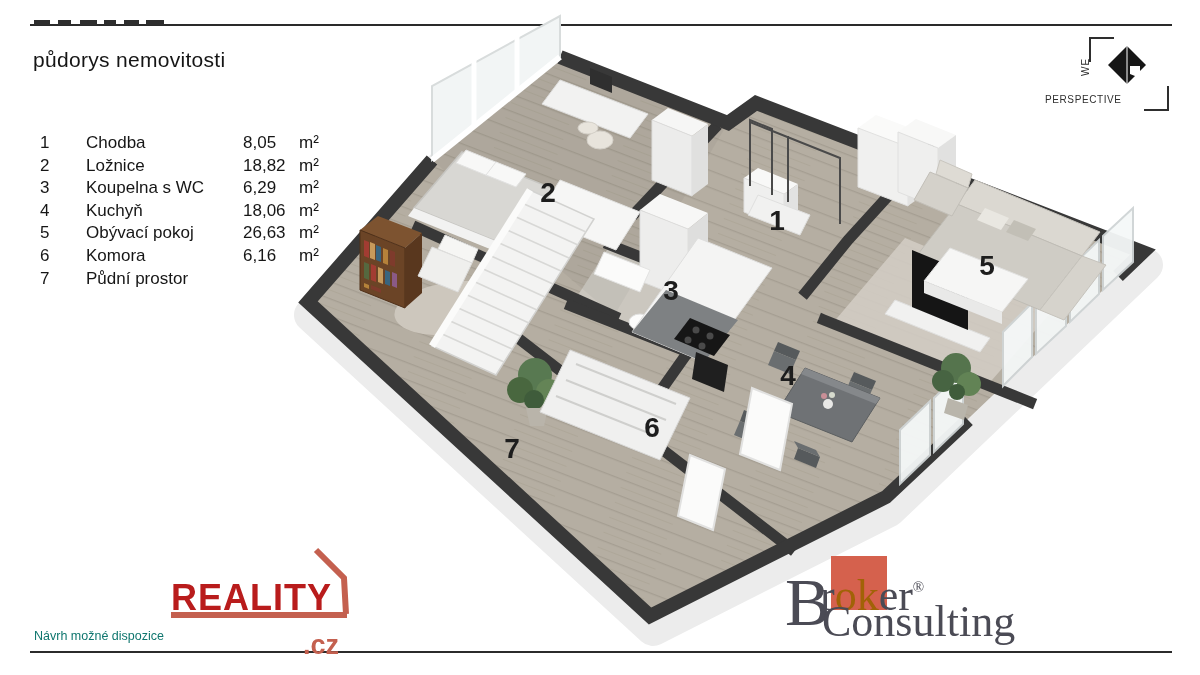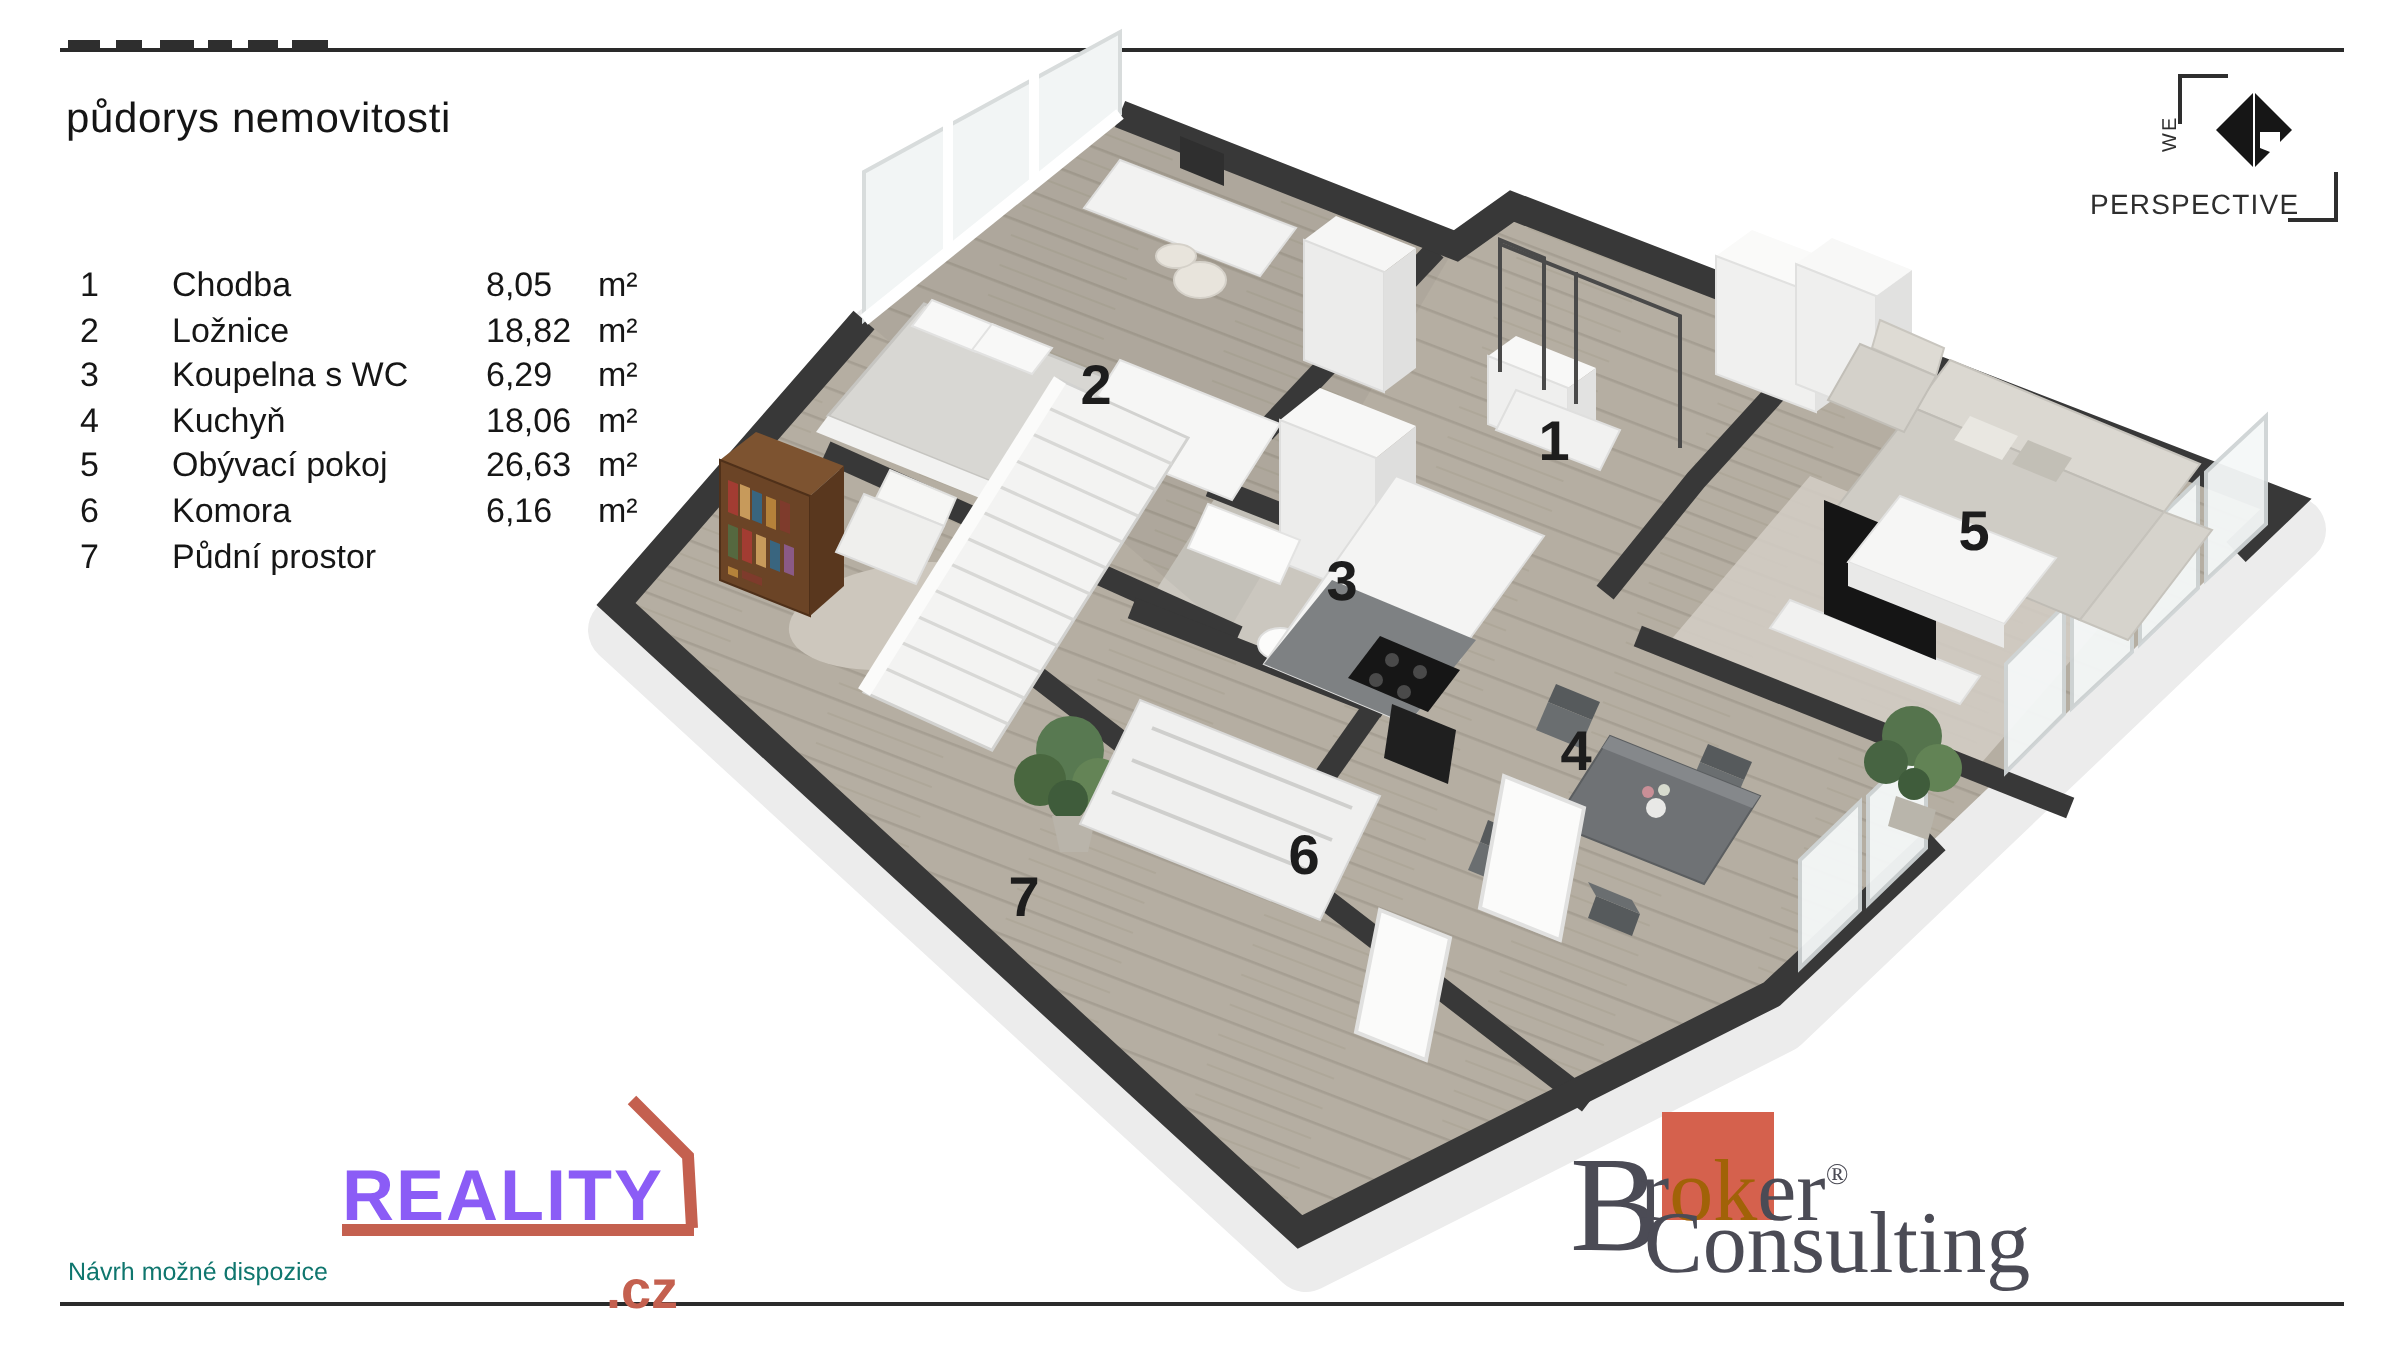--- a/index.html
+++ b/index.html
@@ -14,34 +14,34 @@
   .legend{left:0;top:131px;width:330px;}
   .legend-row{position:absolute;left:0;width:330px;height:22px;font-size:17px;color:#161616;}
   .legend-row .num{position:absolute;left:40px;}
   .legend-row .nm{position:absolute;left:86px;}
   .legend-row .ar{position:absolute;left:243px;}
   .legend-row .un{position:absolute;left:299px;}
   
   .footer-note{left:34px;top:629px;font-size:12.5px;color:#0f766e;}
   .footer-rule{left:30px;top:651px;width:1142px;height:2px;background:#2b2b2b;}
   
-  .rs-line1{left:171px;top:577px;font-size:36px;font-weight:bold;letter-spacing:1px;color:#8b5cf6;}
+  .rs-line1{left:171px;top:577px;font-size:36px;font-weight:bold;letter-spacing:1px;color:#b91c1c;}
   .rs-underline{left:171px;top:612px;width:176px;height:6px;background:#c4604f;}
   .rs-line2{left:171px;top:621px;font-size:36px;font-weight:bold;letter-spacing:1px;color:#57575a;}
   .rs-tld{left:303px;top:630px;font-size:27px;font-weight:bold;color:#c4604f;}
   
   .bk-square{left:831px;top:556px;width:56px;height:54px;background:#d5614d;}
   .bk-b{left:785px;top:568px;font-family:"Liberation Serif",serif;font-size:68px;line-height:1;color:#4b4b55;}
   .bk-row1{left:820px;top:574px;font-family:"Liberation Serif",serif;font-size:44px;line-height:1;color:#4b4b55;}
   .bk-row1 .ok{color:#a16207;}
   .bk-reg{font-size:15px;vertical-align:18px;}
   .bk-row2{left:822px;top:600px;font-family:"Liberation Serif",serif;font-size:44px;line-height:1;color:#4b4b55;}
   
   .pl-we{left:1080px;top:76px;font-size:10px;letter-spacing:1px;color:#2e2e2e;transform:rotate(-90deg);transform-origin:left top;}
-  .pl-word{left:1045px;top:94px;font-size:14px;letter-spacing:.6px;color:#2e2e2e;}
+  .pl-word{left:1045px;top:94px;font-size:10px;letter-spacing:.6px;color:#2e2e2e;}
   svg text{font-family:"Liberation Sans",sans-serif;}
 </style>
 </head>
 <body>
 
 <div class="page">
 
   <div class="abs top-rule"></div>
   <div class="abs cut-frag" style="left:34px;width:16px;"></div>
   <div class="abs cut-frag" style="left:58px;width:13px;"></div>

